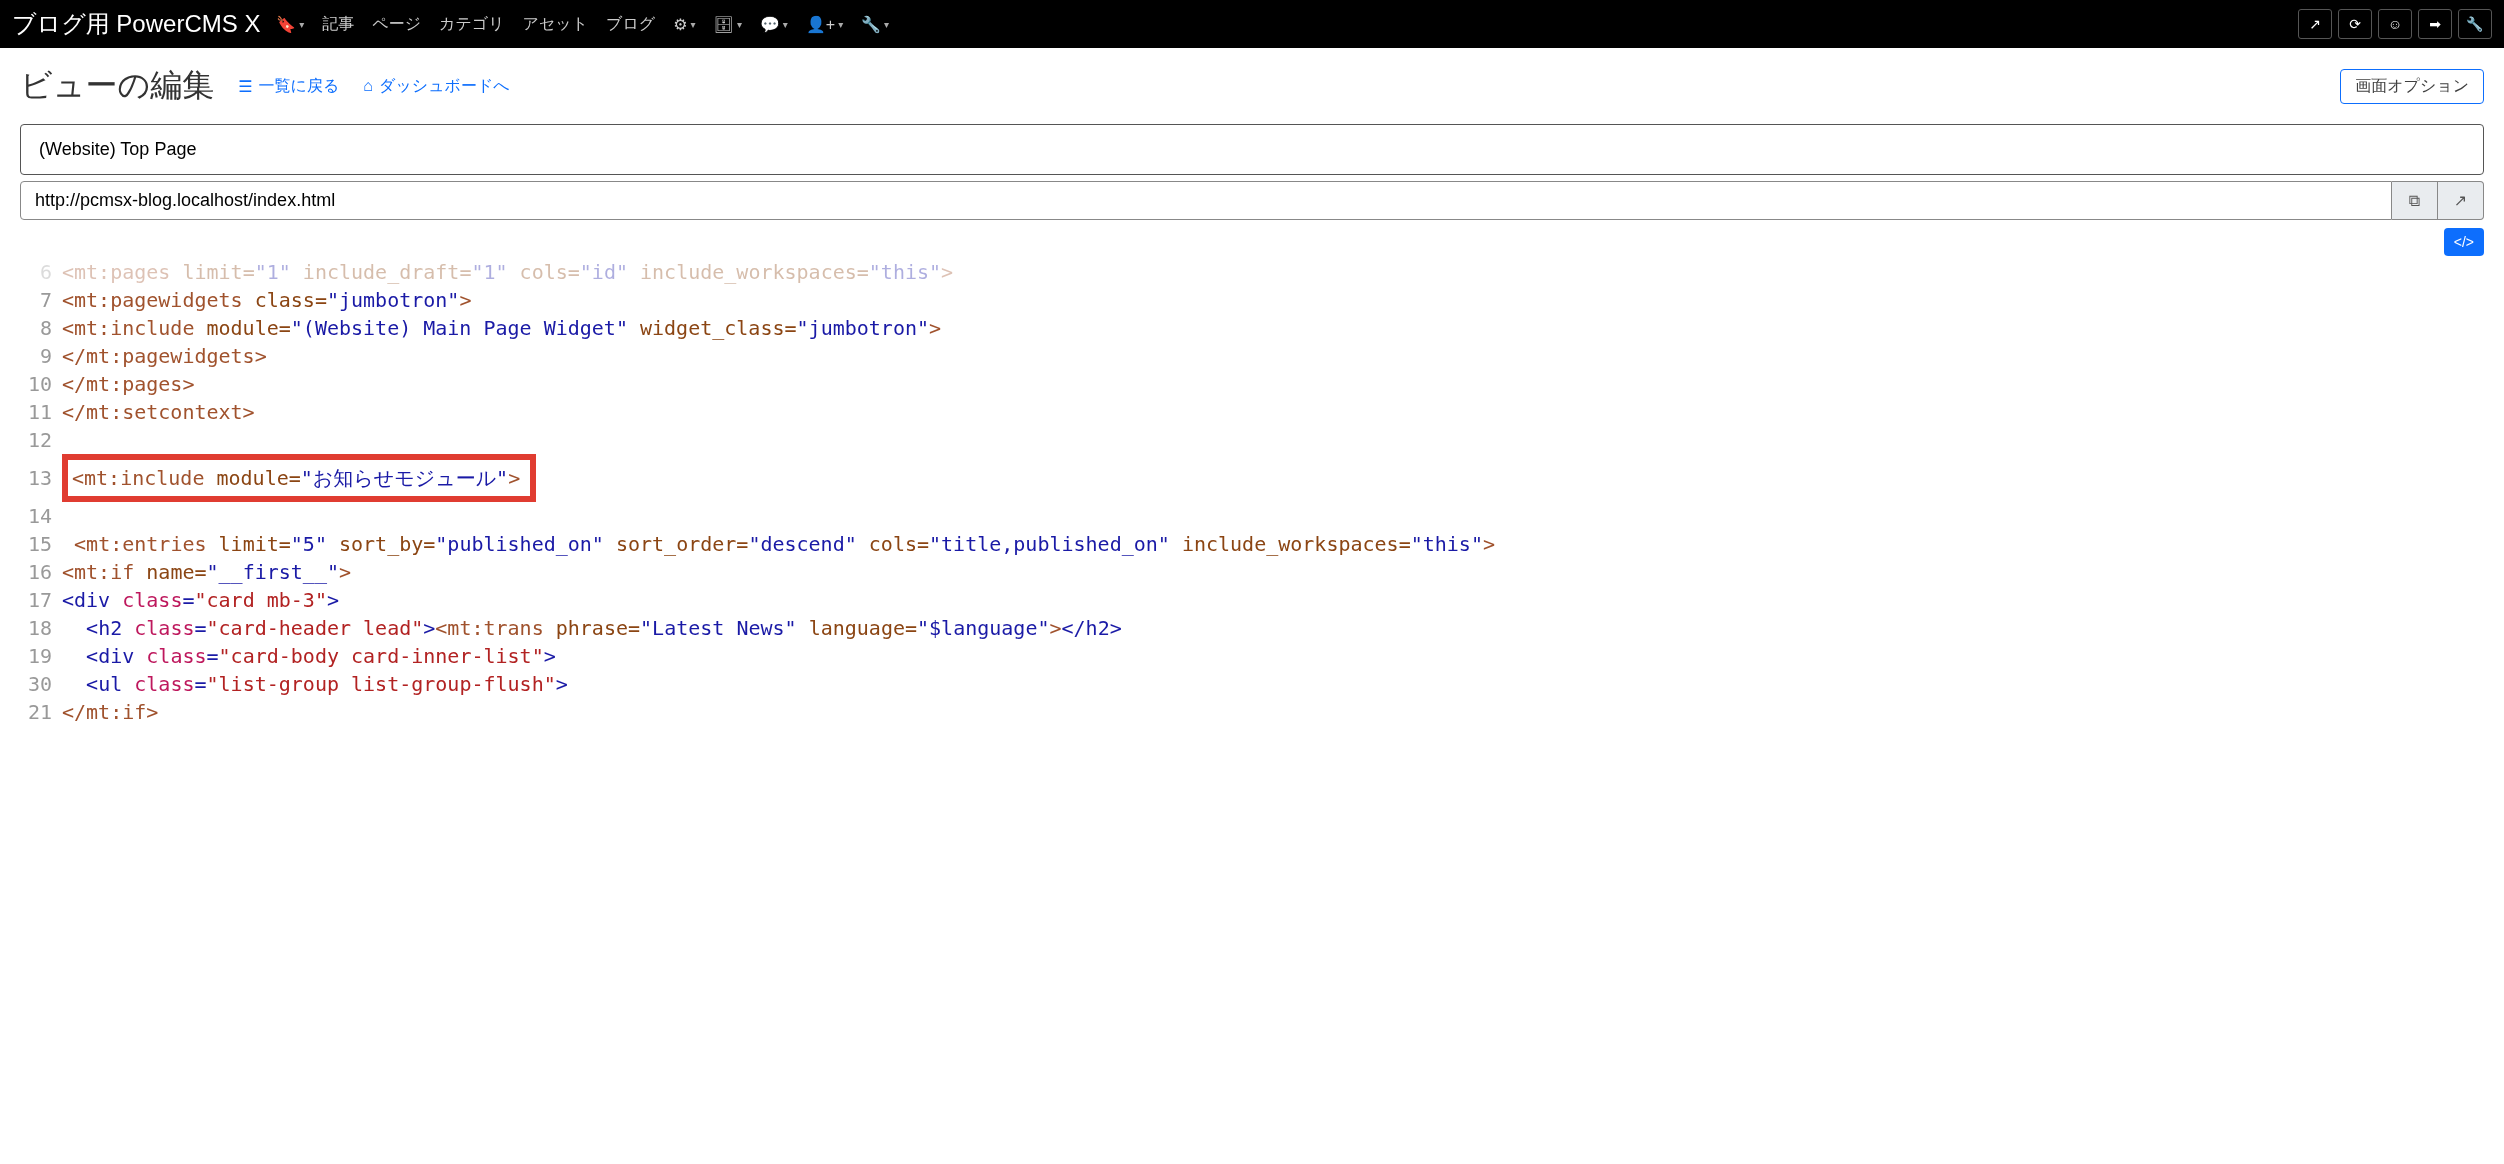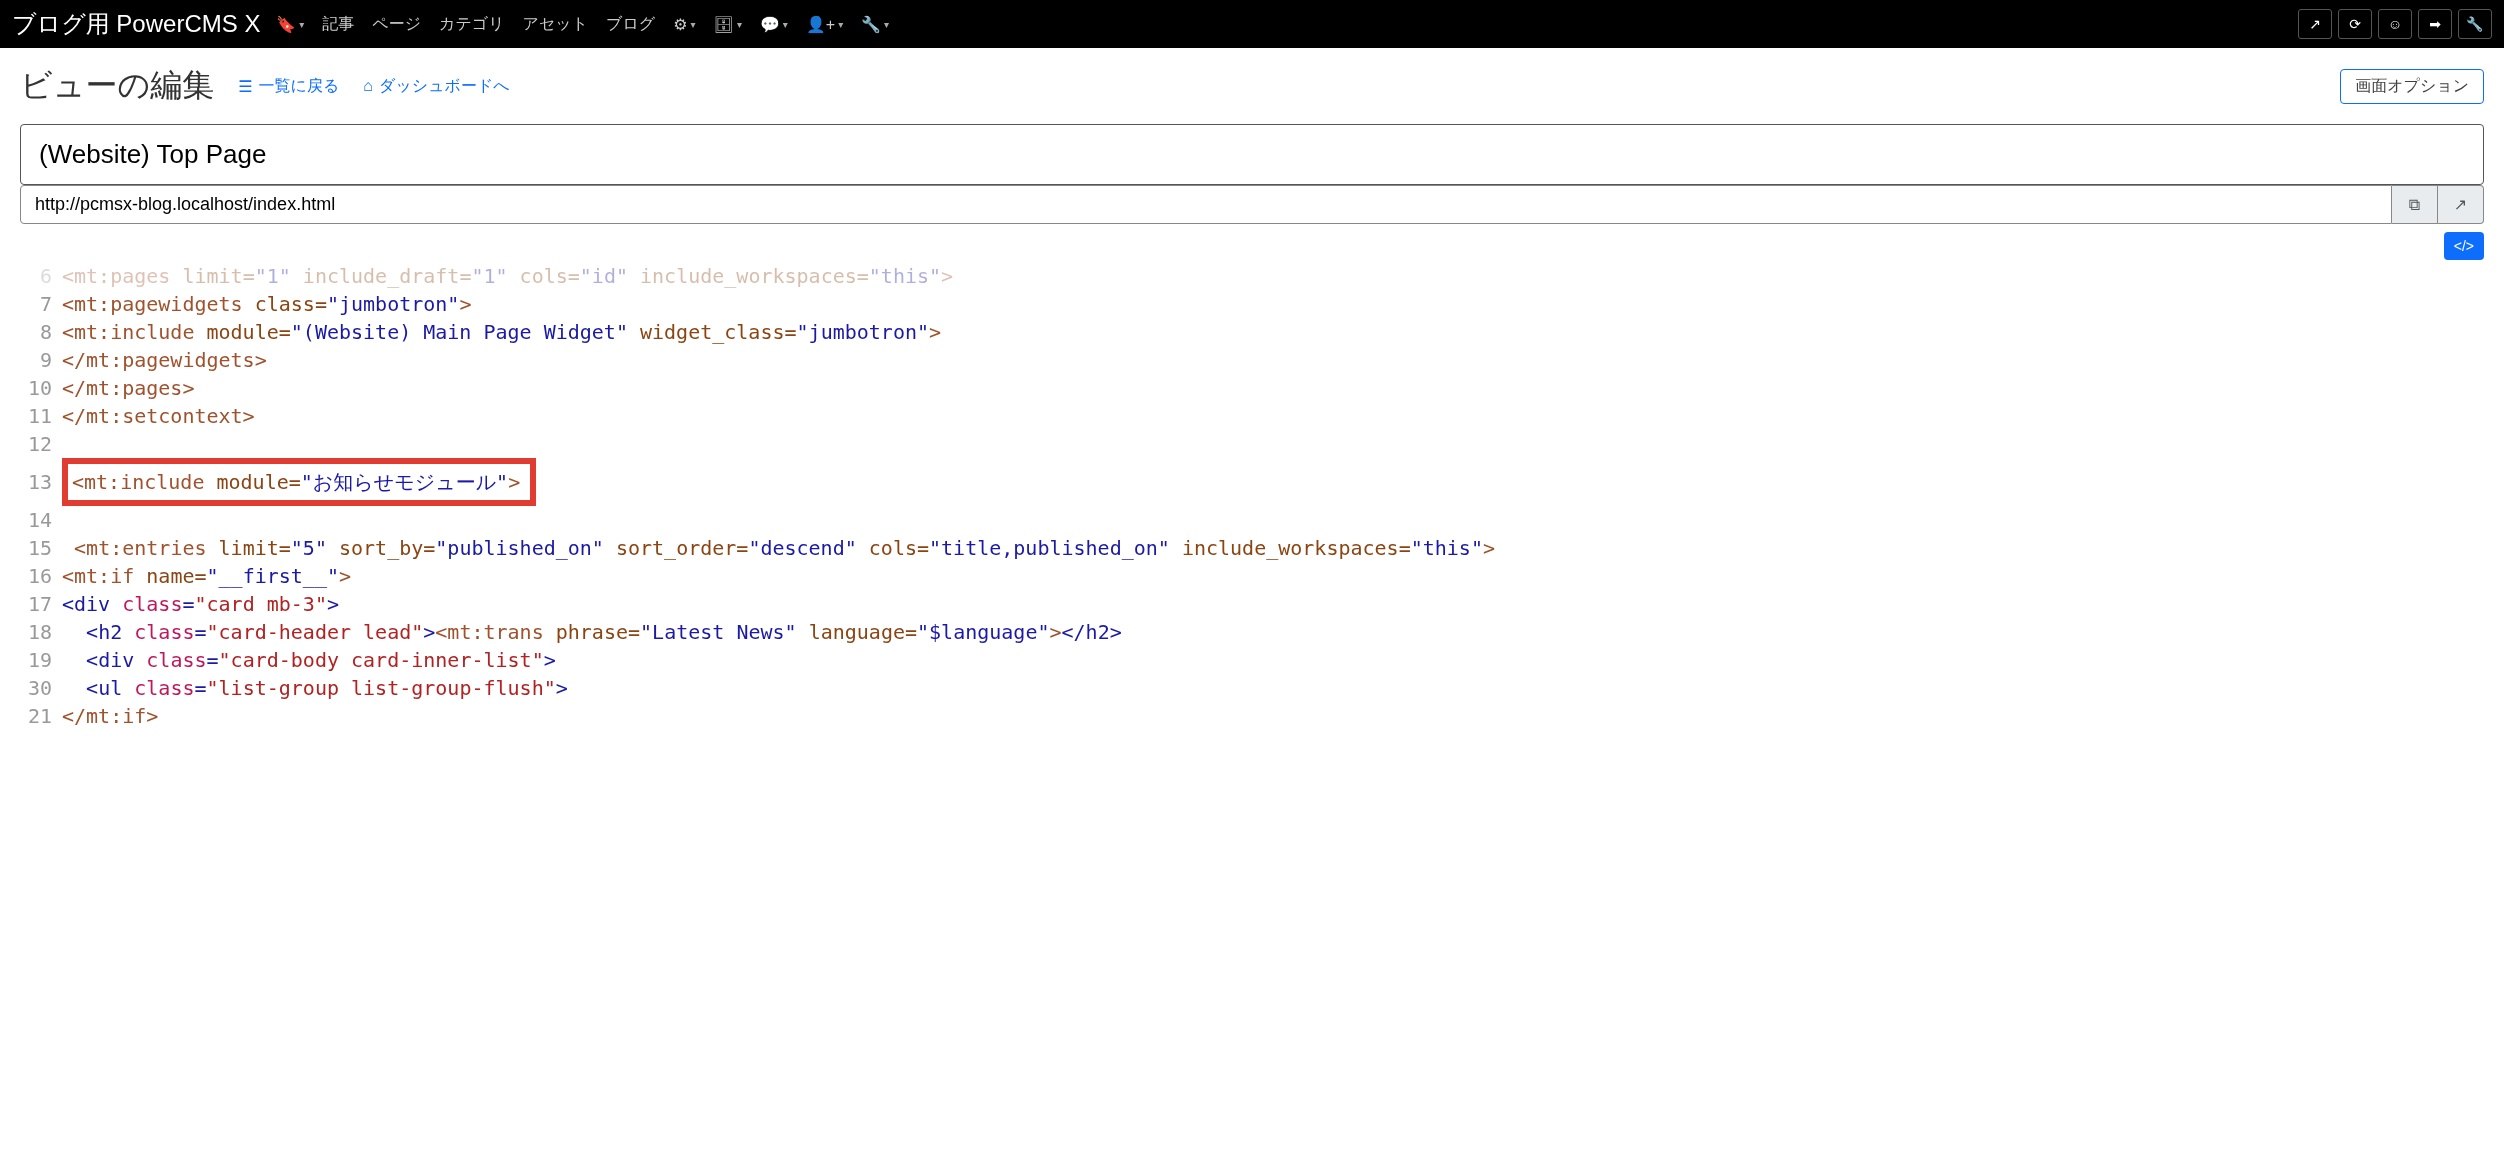--- a/index.html
+++ b/index.html
@@ -13,23 +13,23 @@
 .top-icons { display: flex; gap: 6px; }
 .top-icon-btn { width: 34px; height: 30px; border: 1px solid #555; border-radius: 3px; background: #000; color: #fff; display: flex; align-items: center; justify-content: center; cursor: pointer; font-size: 14px; }
 
 .content { padding: 16px 20px 0 20px; }
 .page-head { display: flex; align-items: center; gap: 24px; margin-bottom: 16px; }
 .page-title { font-size: 32px; font-weight: 400; }
 .head-link { color: #0d6efd; font-size: 16px; display: inline-flex; align-items: center; gap: 6px; cursor: pointer; }
 .spacer { flex: 1; }
 .screen-options { border: 1px solid #0d6efd; color: #404040; background: #fff; padding: 6px 14px; border-radius: 4px; font-size: 16px; cursor: pointer; }
 
-.title-input { width: 100%; font-size: 26px; padding: 14px 18px; border: 1px solid #555; border-radius: 4px; outline: none; }
-
-.url-row { display: flex; margin-top: 0; }
+.title-input { width: 100%; font-size: 18px; padding: 14px 18px; border: 1px solid #555; border-radius: 4px; outline: none; }
+
+.url-row { display: flex; margin-top: 6px; }
 .url-input { flex: 1; font-size: 18px; padding: 8px 14px; border: 1px solid #888; border-radius: 4px 0 0 4px; outline: none; }
 .url-btn { width: 46px; border: 1px solid #888; border-left: none; background: #e9ecef; color: #555; display: flex; align-items: center; justify-content: center; font-size: 16px; cursor: pointer; }
 .url-btn.last { border-radius: 0 4px 4px 0; }
 
 .code-toggle-row { display: flex; justify-content: flex-end; margin-top: 8px; }
 .code-toggle { background: #0d6efd; color: #fff; border: none; border-radius: 4px; padding: 6px 10px; cursor: pointer; font-size: 14px; }
 
 .editor { margin-top: 2px; font-family: "Menlo", "Monaco", monospace; font-size: 20px; line-height: 1.4; }
 .line { display: flex; align-items: baseline; }
 .lineno { width: 42px; text-align: right; color: #999; padding-right: 10px; user-select: none; flex-shrink: 0; }

